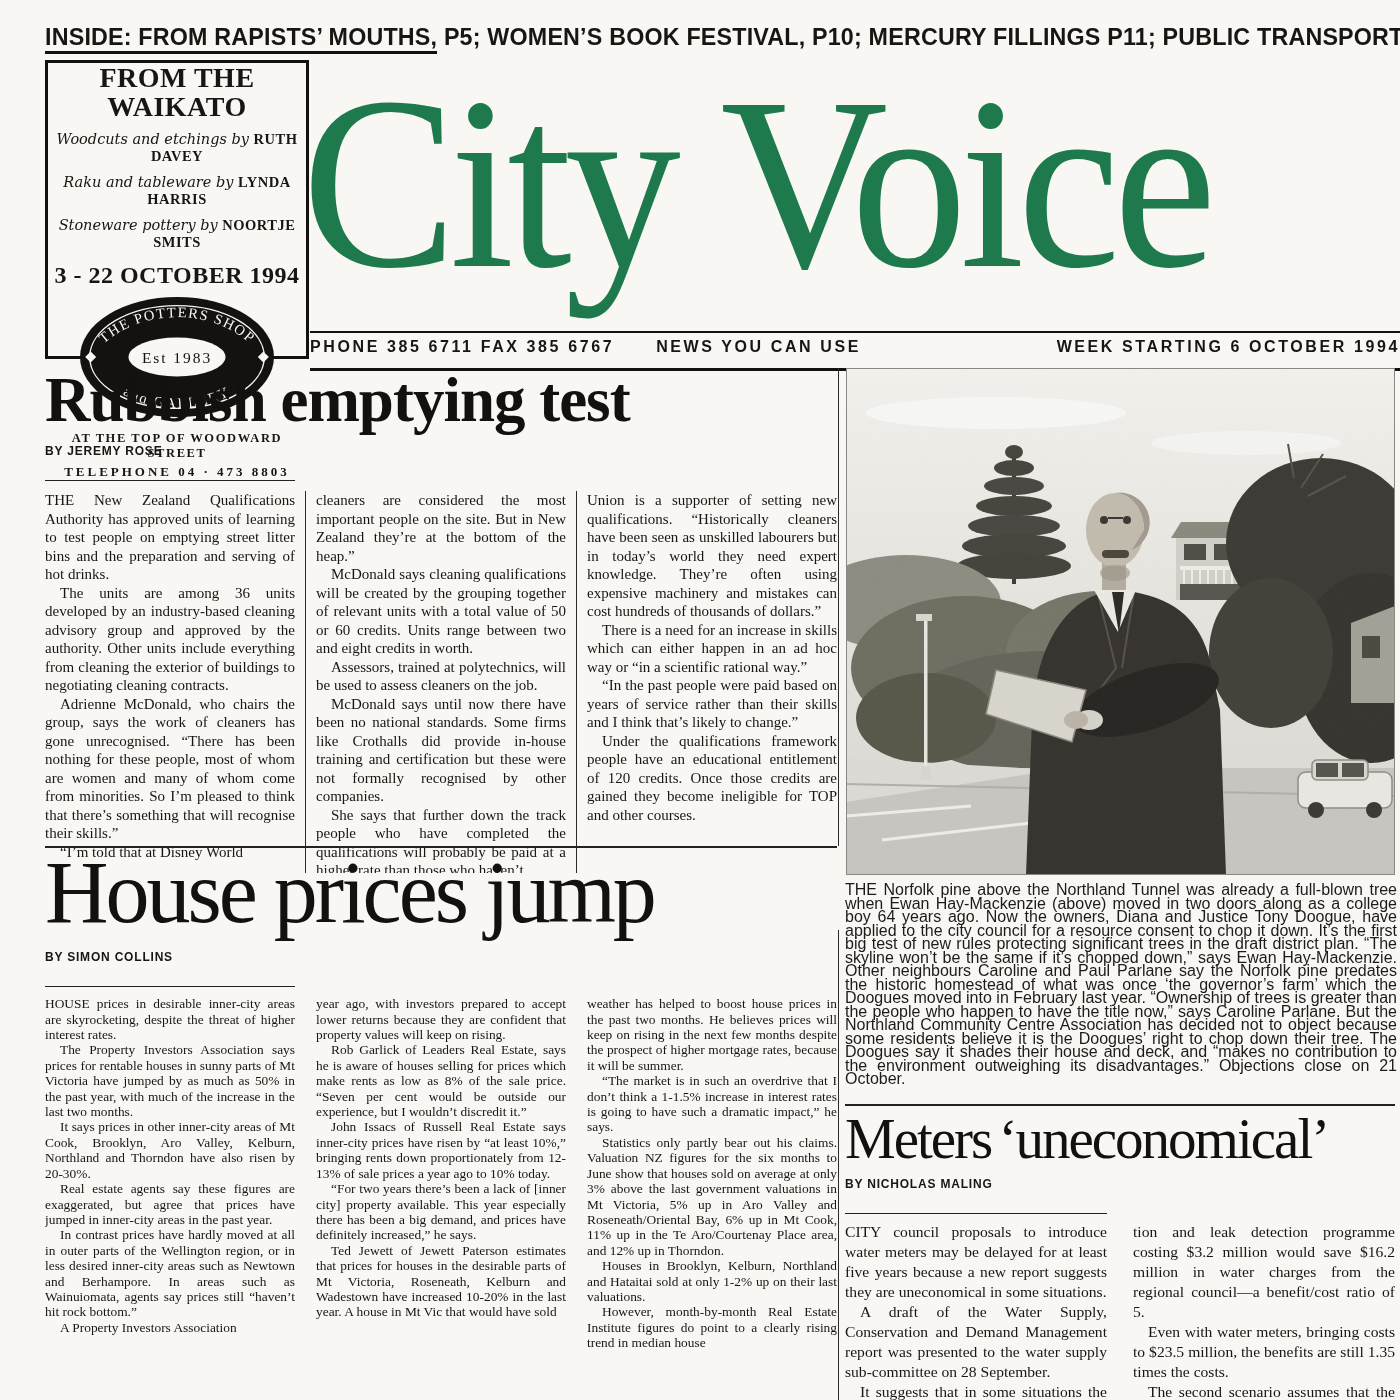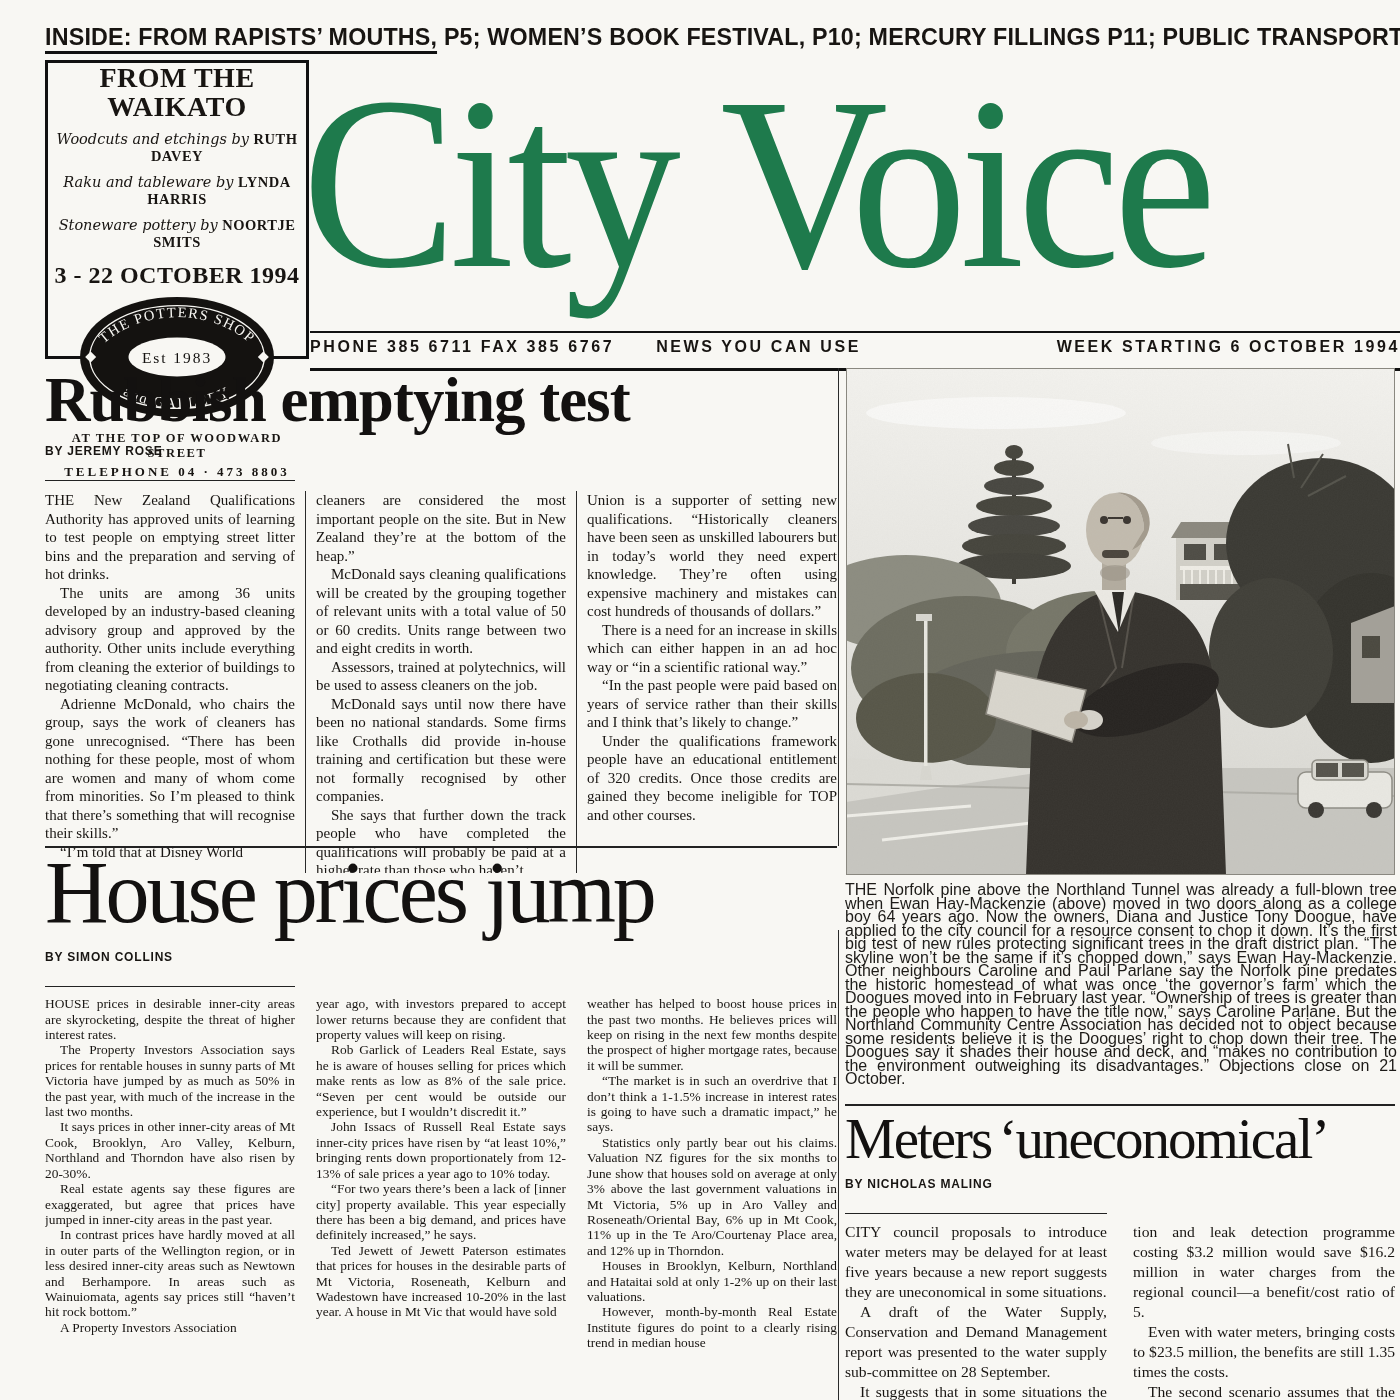--- a/index.html
+++ b/index.html
@@ -168,21 +168,21 @@
         <p>McDonald says cleaning qualifications will be created by the grouping together of relevant units with a total value of 50 or 60 credits. Units range between two and eight credits in worth.</p>
         <p>Assessors, trained at polytechnics, will be used to assess cleaners on the job.</p>
         <p>McDonald says until now there have been no national standards. Some firms like Crothalls did provide in-house training and certification but these were not formally recognised by other companies.</p>
         <p>She says that further down the track people who have completed the qualifications will probably be paid at a higher rate than those who haven’t.</p>
       </div>
     <div class="vsep"></div>
     <div class="col">
         <p>Union is a supporter of setting new qualifications. “Historically cleaners have been seen as unskilled labourers but in today’s world they need expert knowledge. They’re often using expensive machinery and mistakes can cost hundreds of thousands of dollars.”</p>
         <p>There is a need for an increase in skills which can either happen in an ad hoc way or “in a scientific rational way.”</p>
         <p>“In the past people were paid based on years of service rather than their skills and I think that’s likely to change.”</p>
-        <p>Under the qualifications framework people have an educational entitlement of 320 credits. Once those credits are gained they become ineligible for TOP and other courses.</p>
+        <p>Under the qualifications framework people have an educational entitlement of 120 credits. Once those credits are gained they become ineligible for TOP and other courses.</p>
       </div>
   </div>
 </div>
 <div id="rubbish-rule" class="abs"></div>
 <div id="mid-vsep-top" class="abs"></div>
 <div id="mid-vsep-bottom" class="abs"></div>
 
 <svg id="photo" class="abs" viewBox="0 0 549 507">
   <defs>
     <linearGradient id="skyGrad" x1="0" y1="0" x2="0" y2="1">

